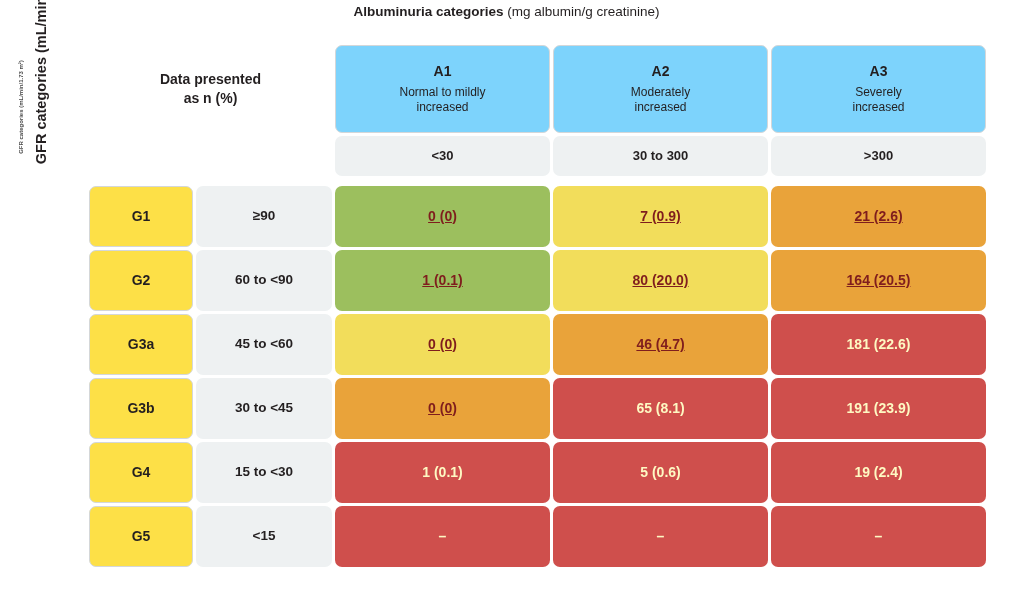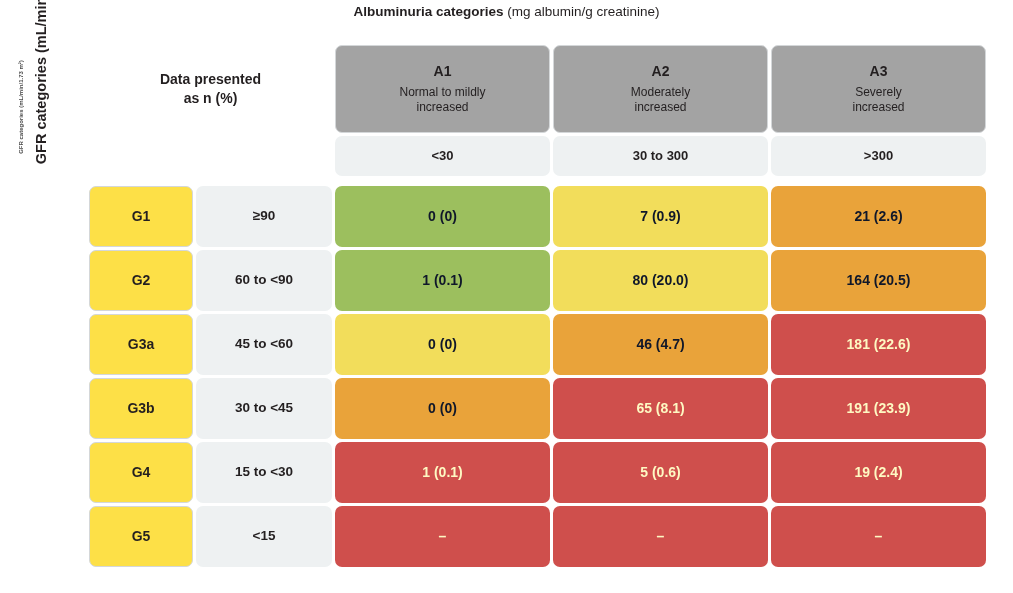--- a/index.html
+++ b/index.html
@@ -83,21 +83,21 @@
     display: flex;
     align-items: center;
     justify-content: center;
     flex-direction: column;
     font-size: 13.5px;
     line-height: 1.25;
   }
 
   
   .hdr-cat {
-    background: #a3a3a3;
+    background: #7dd3fc;
     border: 1px solid #d4d7d9;
     height: 88px;
     padding: 8px 6px;
   }
   .hdr-cat .code {
     font-weight: bold;
     font-size: 14px;
     margin-bottom: 4px;
   }
   .hdr-cat .desc {
@@ -135,21 +135,21 @@
     font-weight: bold;
     font-size: 13.5px;
   }
 
   
   .data {
     height: 61px;
     font-weight: bold;
     font-size: 14px;
   }
-  .t-dark  { color: #0f172a; }
+  .t-dark  { color: #7f1d1d; text-decoration: underline; }
   .t-light { color: #fef9c3; }
 
   .spacer-row td { height: 4px; padding: 0; }
 </style>
 </head>
 <body>
 
 <div id="top-title">
   <span class="strong">Albuminuria categories</span>
   <span class="light">(mg albumin/g creatinine)</span>

